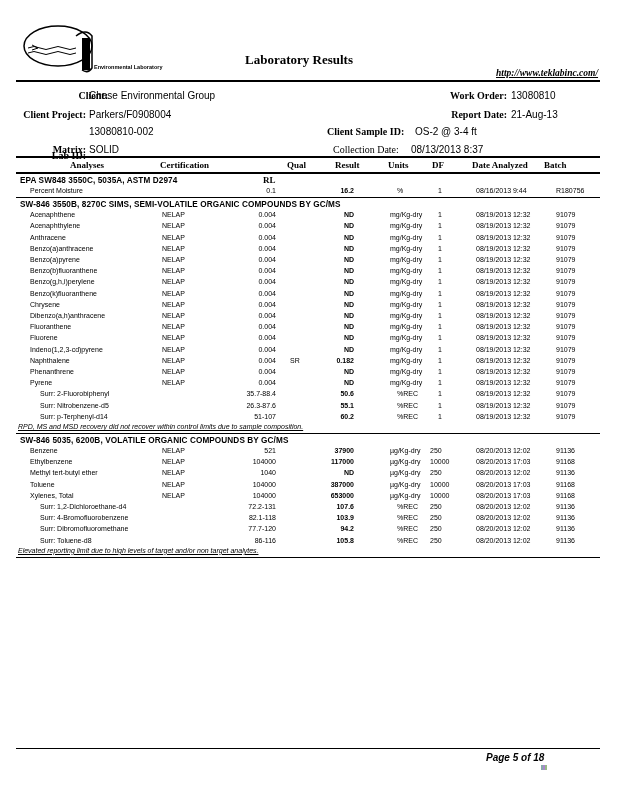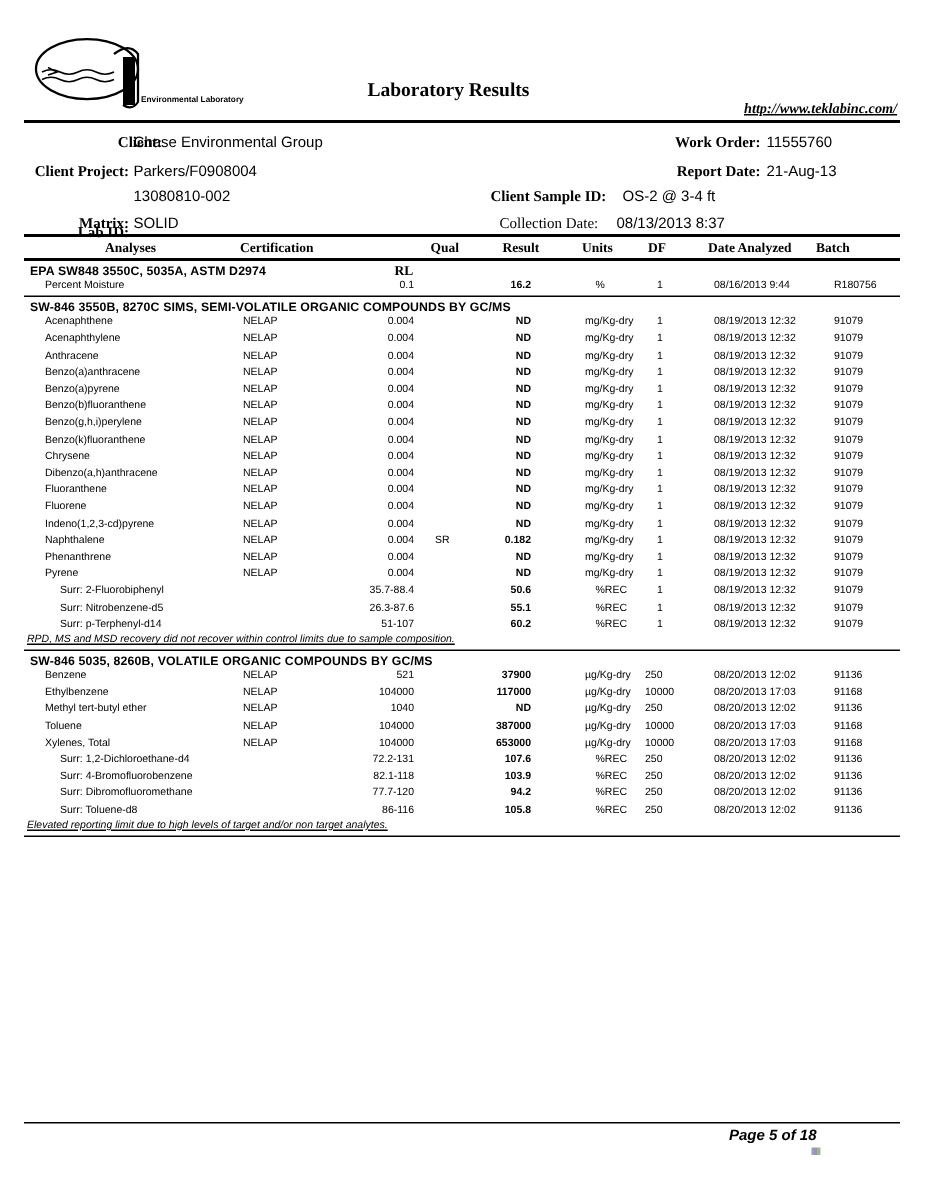--- a/index.html
+++ b/index.html
@@ -54,21 +54,21 @@
   <span class="abs hdr-label serif" style="right:510px;top:90px;">Client:</span>
   <span class="abs hdr-val" style="left:89px;top:90px;">Chase Environmental Group</span>
   <span class="abs hdr-label serif" style="right:532px;top:109px;">Client Project:</span>
   <span class="abs hdr-val" style="left:89px;top:109px;">Parkers/F0908004</span>
   <span class="abs hdr-label serif" style="right:532px;top:126px;margin-top:24px;">Lab ID:</span>
   <span class="abs hdr-val" style="left:89px;top:126px;">13080810-002</span>
   <span class="abs hdr-label serif" style="right:532px;top:144px;">Matrix:</span>
   <span class="abs hdr-val" style="left:89px;top:144px;">SOLID</span>
 
   <span class="abs hdr-label serif" style="right:111px;top:90px;">Work Order:</span>
-  <span class="abs hdr-val" style="left:511px;top:90px;">11555760</span>
+  <span class="abs hdr-val" style="left:511px;top:90px;">13080810</span>
   <span class="abs hdr-label serif" style="right:111px;top:109px;">Report Date:</span>
   <span class="abs hdr-val" style="left:511px;top:109px;">21-Aug-13</span>
   <span class="abs hdr-label serif" style="left:327px;top:126px;">Client Sample ID:</span>
   <span class="abs hdr-val" style="left:415px;top:126px;">OS-2 @ 3-4 ft</span>
   <span class="abs hdr-label serif" style="left:333px;top:144px;font-weight:normal;">Collection Date:</span>
   <span class="abs hdr-val" style="left:411px;top:144px;">08/13/2013 8:37</span>
 </div>
 <div class="abs rule" style="top:156px;width:584px;"></div>
 
 <div>
@@ -303,21 +303,21 @@
       <span class="c-rl">51-107</span>
       <span class="c-qual"></span>
       <span class="c-res">60.2</span>
       <span class="c-units pct">%REC</span>
       <span class="c-df">1</span>
       <span class="c-date">08/19/2013 12:32</span>
       <span class="c-batch">91079</span>
     </div>
     <div class="abs note" style="top:422.9999999999998px;">RPD, MS and MSD recovery did not recover within control limits due to sample composition.</div>
     <div class="abs rule" style="top:432.9999999999998px;width:584px;border-top-width:1px;"></div>
-    <div class="abs section" style="top:435.9999999999998px;">SW-846 5035, 8260B, VOLATILE ORGANIC COMPOUNDS BY GC/MS</div>
+    <div class="abs section" style="top:435.9999999999998px;">SW-846 5035, 6200B, VOLATILE ORGANIC COMPOUNDS BY GC/MS</div>
     <div class="abs row" style="top:446.9999999999998px;">
       <span class="c-an">Benzene</span>
       <span class="c-cert">NELAP</span>
       <span class="c-rl">521</span>
       <span class="c-qual"></span>
       <span class="c-res">37900</span>
       <span class="c-units">µg/Kg-dry</span>
       <span class="c-df wide">250</span>
       <span class="c-date">08/20/2013 12:02</span>
       <span class="c-batch">91136</span>

